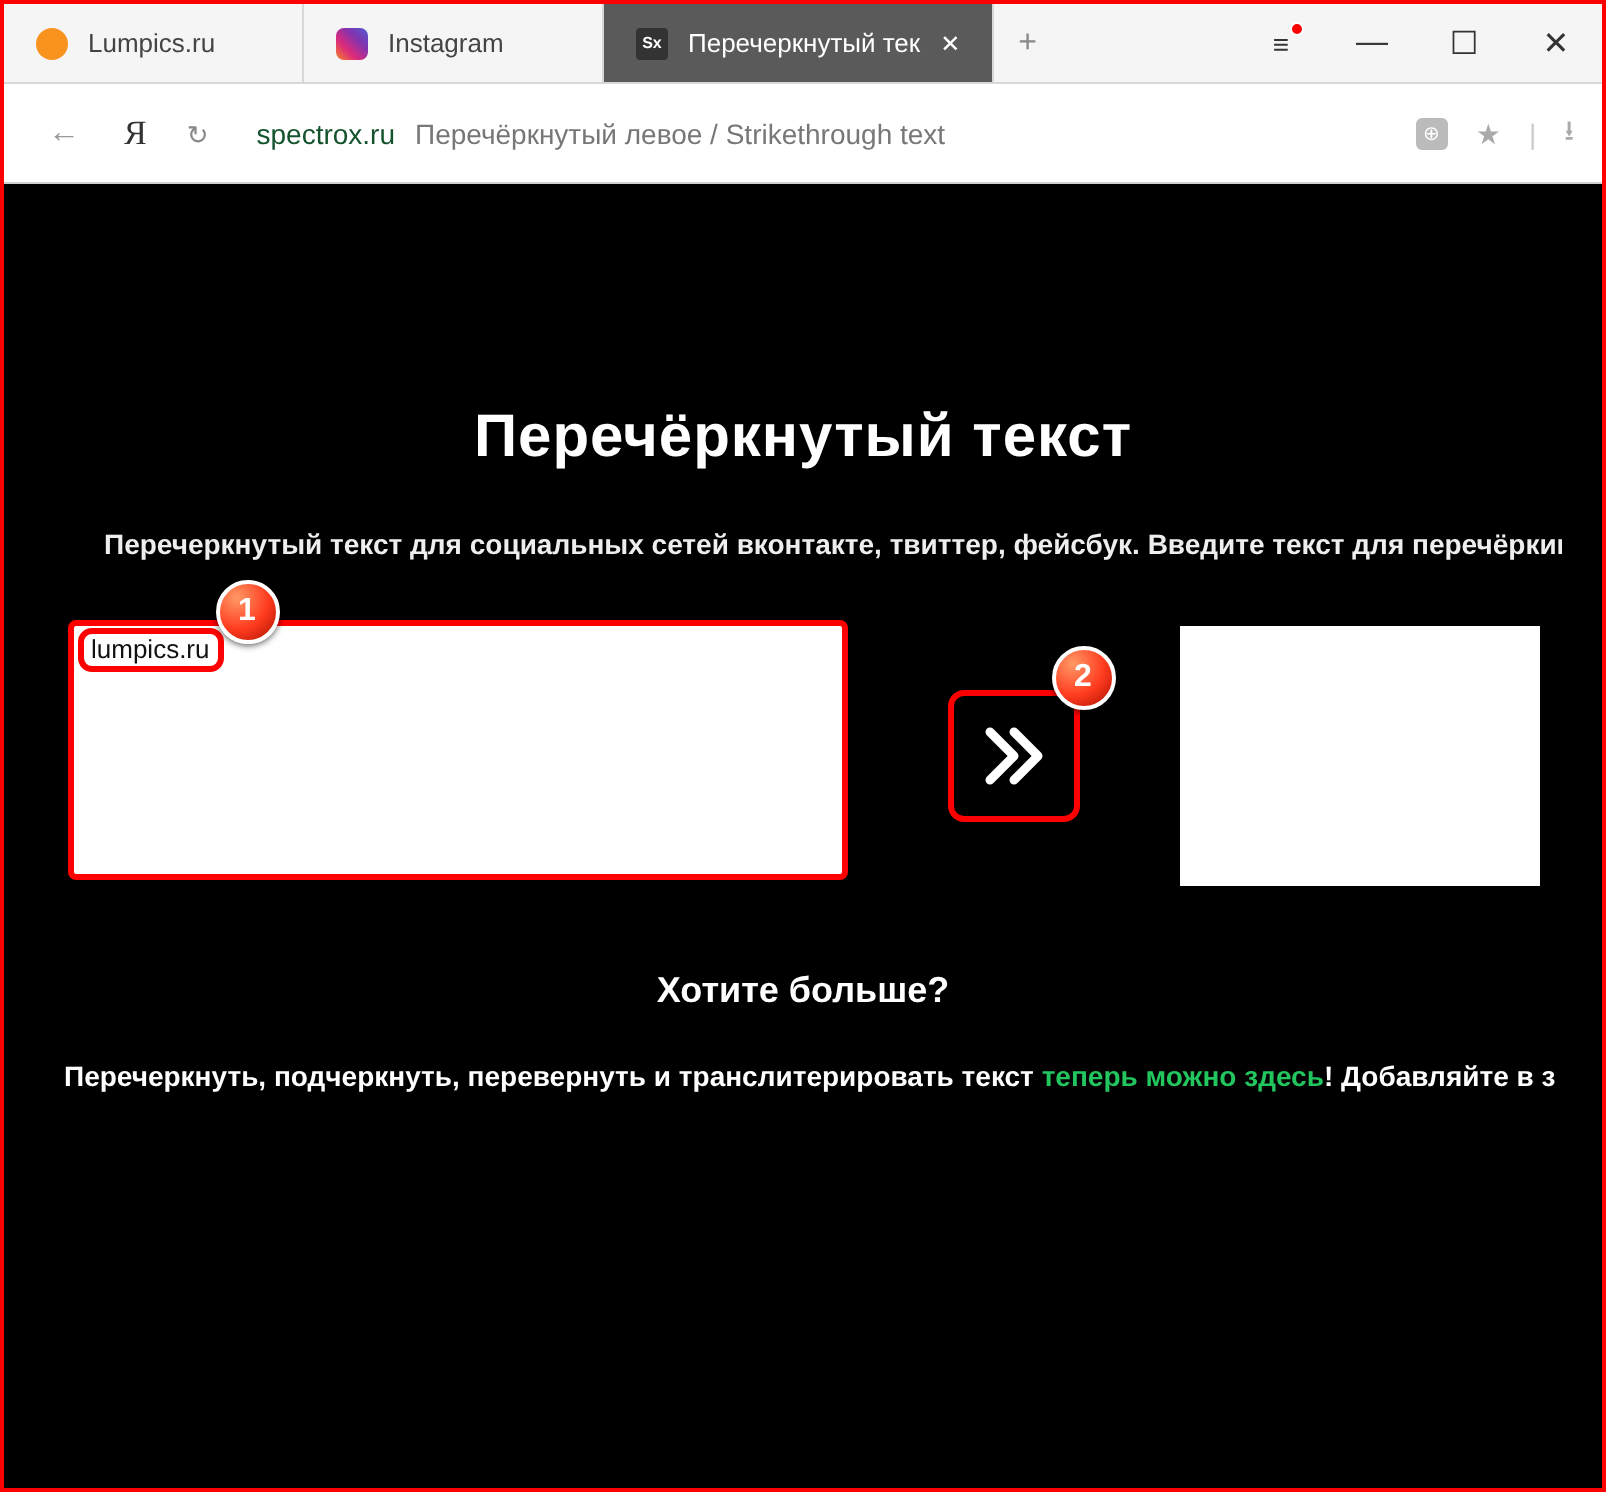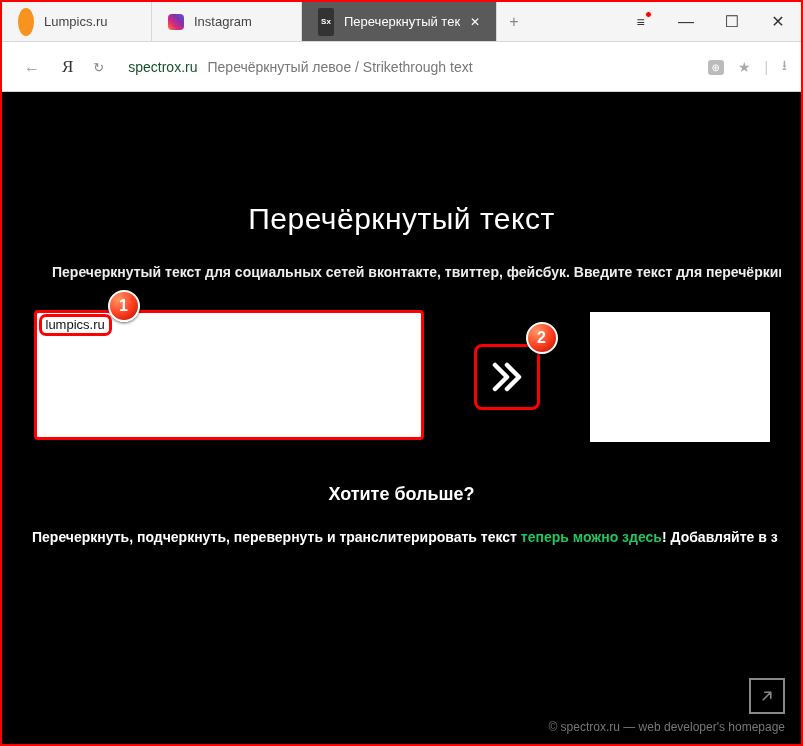--- a/index.html
+++ b/index.html
@@ -77,21 +77,21 @@
   .notif-dot {
     position: absolute;
     top: 9px;
     right: 11px;
     width: 7px;
     height: 7px;
     background: red;
     border: 1px solid #fff;
     border-radius: 50%;
   }
-  .favicon { width:16px; height:28px; display:flex; align-items:center; justify-content:center; }
+  .favicon { width:16px; height:16px; display:flex; align-items:center; justify-content:center; }
   .favicon.orange { background:#f7931e; border-radius:50%; color:#fff; font-size:9px;}
   .favicon.insta {
     width:16px;height:16px;border-radius:4px;
     background: linear-gradient(45deg,#f58529,#dd2a7b,#8134af,#515bd4);
     display:flex;align-items:center;justify-content:center;
   }
   .favicon.sx { background:#333; color:#fff; font-size:8px; font-weight:bold; padding:1px 2px; border-radius:2px;}
   .addr {
     display:flex;
     align-items:center;
@@ -118,21 +118,21 @@
   
   .page {
     background:#000;
     color:#fff;
     height: calc(746px - 90px - 4px);
     position:relative;
     padding-top: 110px;
   }
   h1.pagetitle {
     text-align:center;
-    font-weight:400;
+    font-weight:700;
     font-size:30px;
     letter-spacing:0.5px;
     margin-bottom:28px;
   }
   .desc {
     text-align:center;
     font-size:14px;
     font-weight:600;
     color:#eee;
     margin: 0 20px 30px 50px;
@@ -307,21 +307,13 @@
     </div>
 
     <div class="outbox"></div>
   </div>
 
   <h2 class="more">Хотите больше?</h2>
   <div class="more-desc">
     <span>Перечеркнуть, подчеркнуть, перевернуть и транслитерировать текст </span><a href="#">теперь можно здесь</a><span>! Добавляйте в з</span>
   </div>
 
-  <div class="footer">
-    <div class="linkout">
-      <svg viewBox="0 0 24 24">
-        <path d="M7 17 L17 7 M9 7 H17 V15" stroke="#888" stroke-width="2.2" fill="none" stroke-linecap="round" stroke-linejoin="round"></path>
-      </svg>
-    </div>
-    <div>© spectrox.ru — web developer's homepage</div>
-  </div>
 </div>
 
 </body></html>

